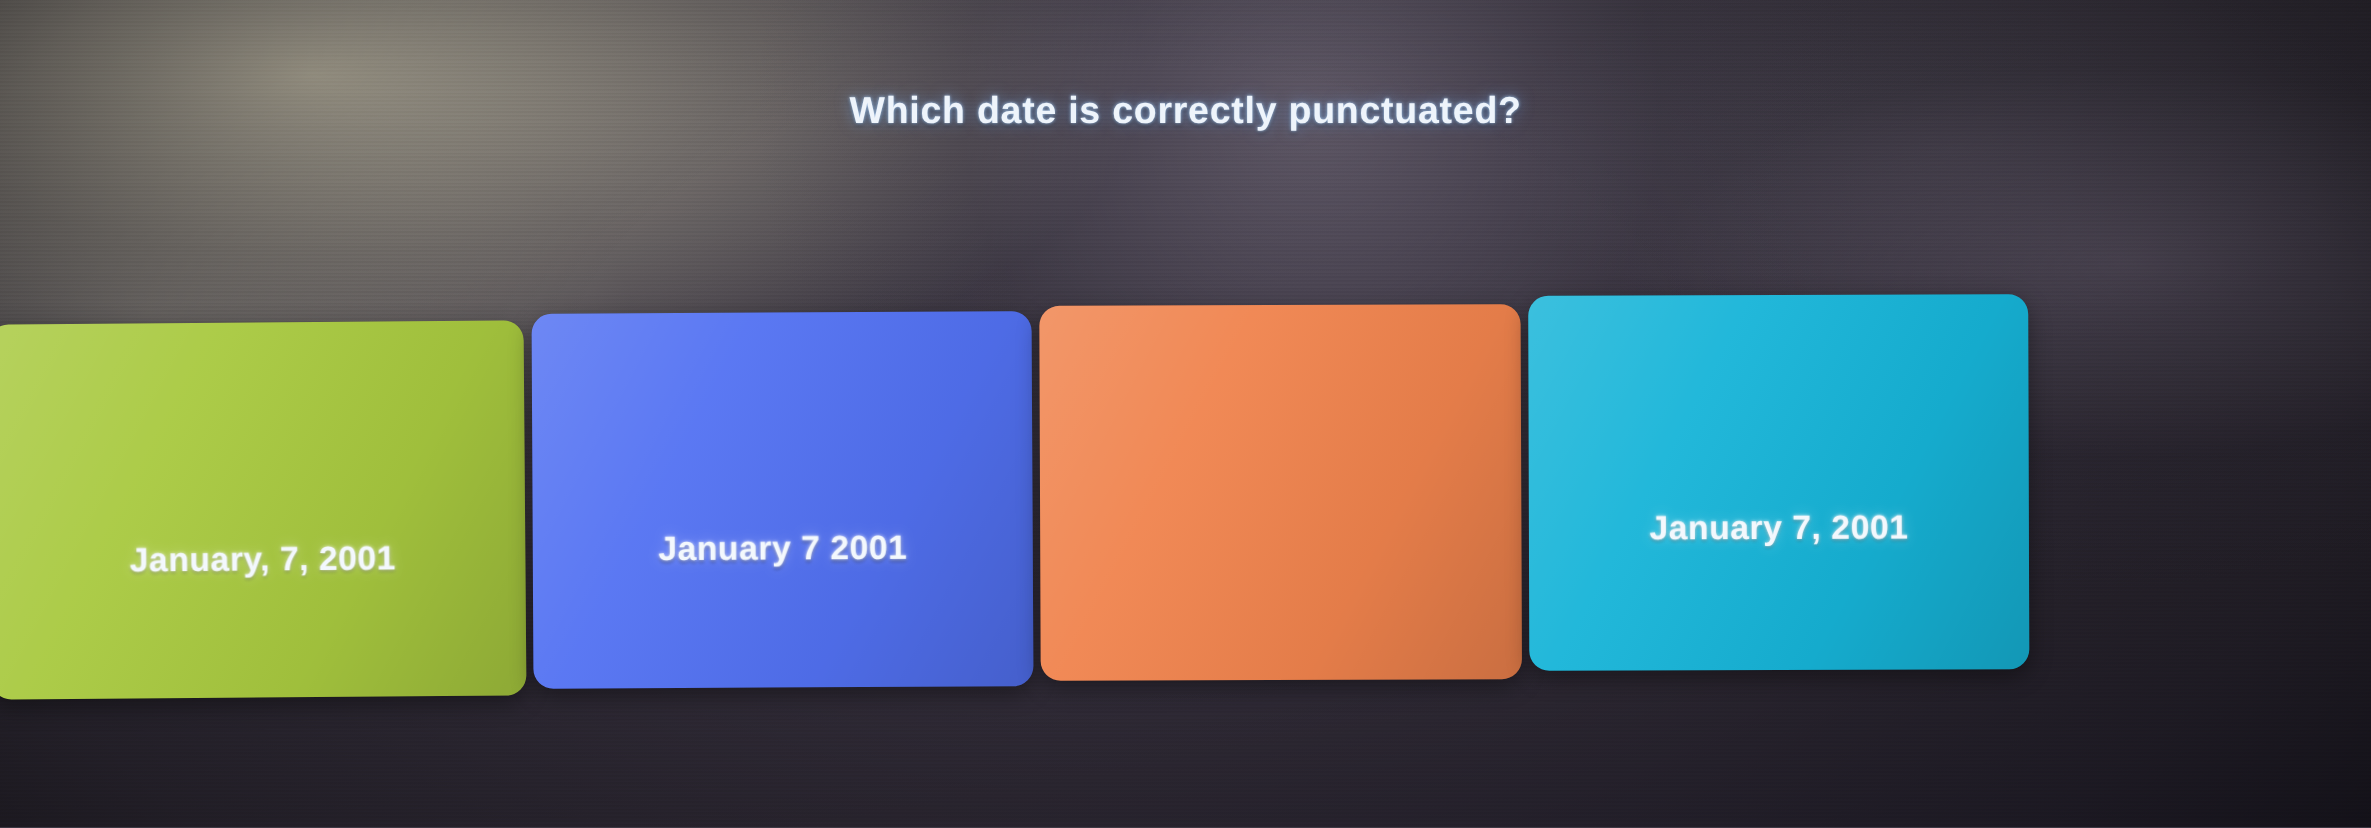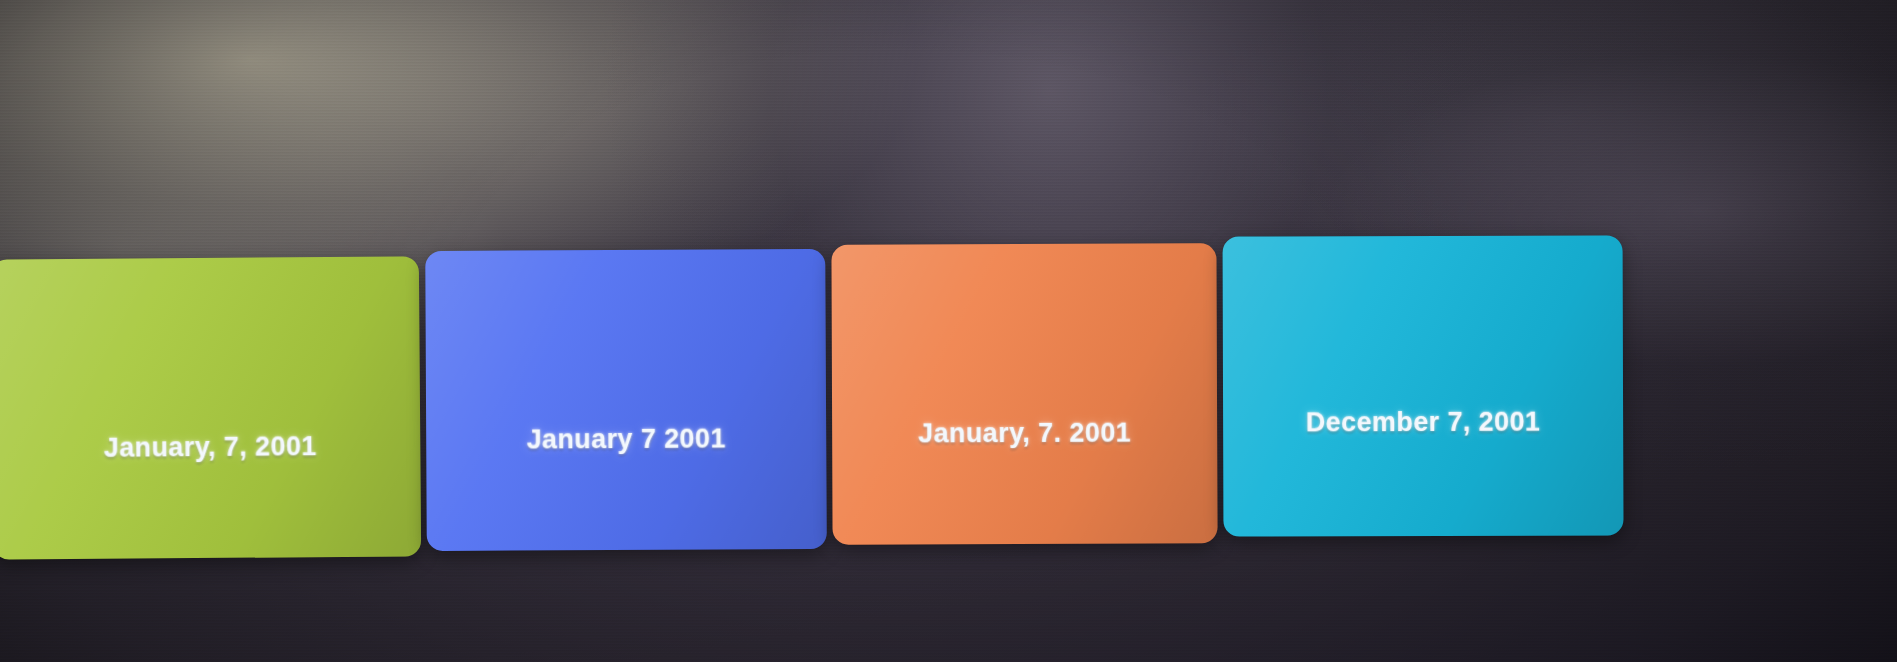--- a/index.html
+++ b/index.html
@@ -137,39 +137,39 @@
 </head>
 <body>
 
 <div id="stage">
 
   <div class="bg-base"></div>
   <div class="bg-scan"></div>
   <div class="bg-vignette"></div>
 
 
+  <div class="question">Which date is correctly punctuated?</div>
 
   <div class="answers">
 
     <div class="answer a1" id="opt1" style="background-color: rgb(168, 201, 63);">
       <div class="sheen"></div>
       <span class="label">January, 7, 2001</span>
     </div>
 
     <div class="answer a2" id="opt2" style="background-color: rgb(82, 113, 242);">
       <div class="sheen"></div>
       <span class="label">January 7 2001</span>
     </div>
 
     <div class="answer a3" id="opt3" style="background-color: rgb(240, 131, 77);">
       <div class="sheen"></div>
-      <span class="label">January, 7. 2001</span>
     </div>
 
     <div class="answer a4" id="opt4" style="background-color: rgb(22, 180, 216);">
       <div class="sheen"></div>
-      <span class="label">December 7, 2001</span>
+      <span class="label">January 7, 2001</span>
     </div>
 
     <div class="a5"></div>
   </div>
 
 </div>
 
 </body></html>

